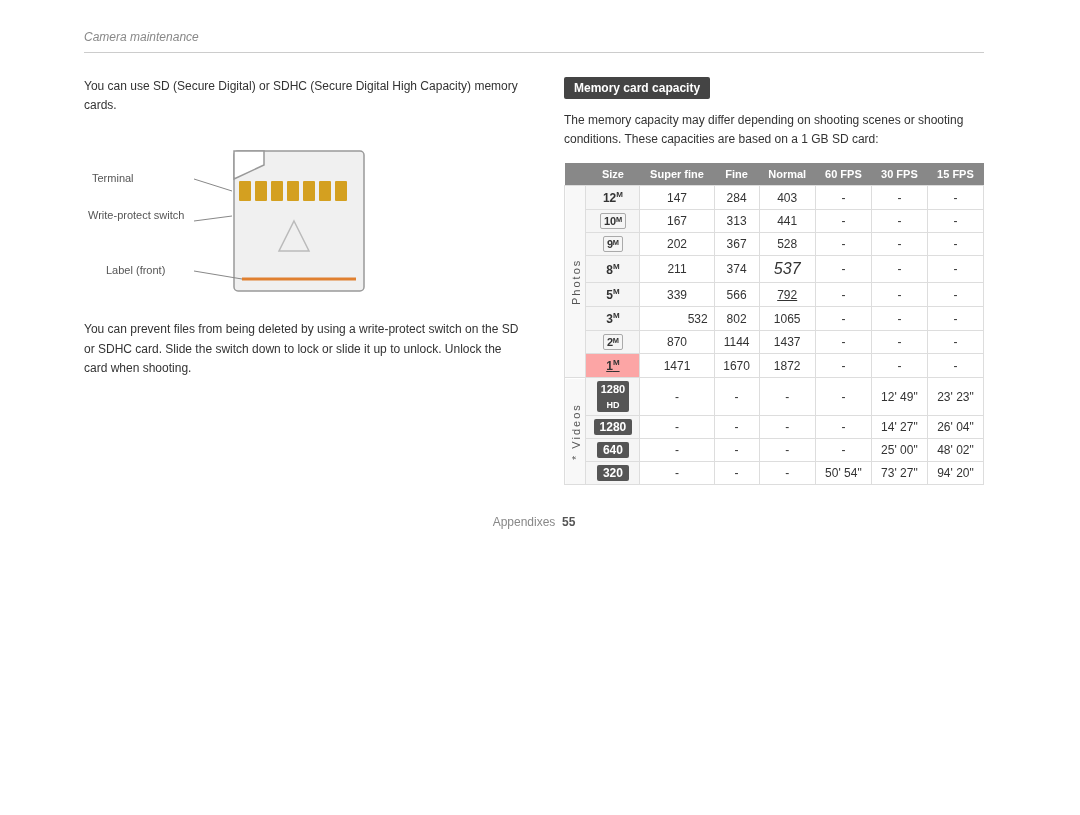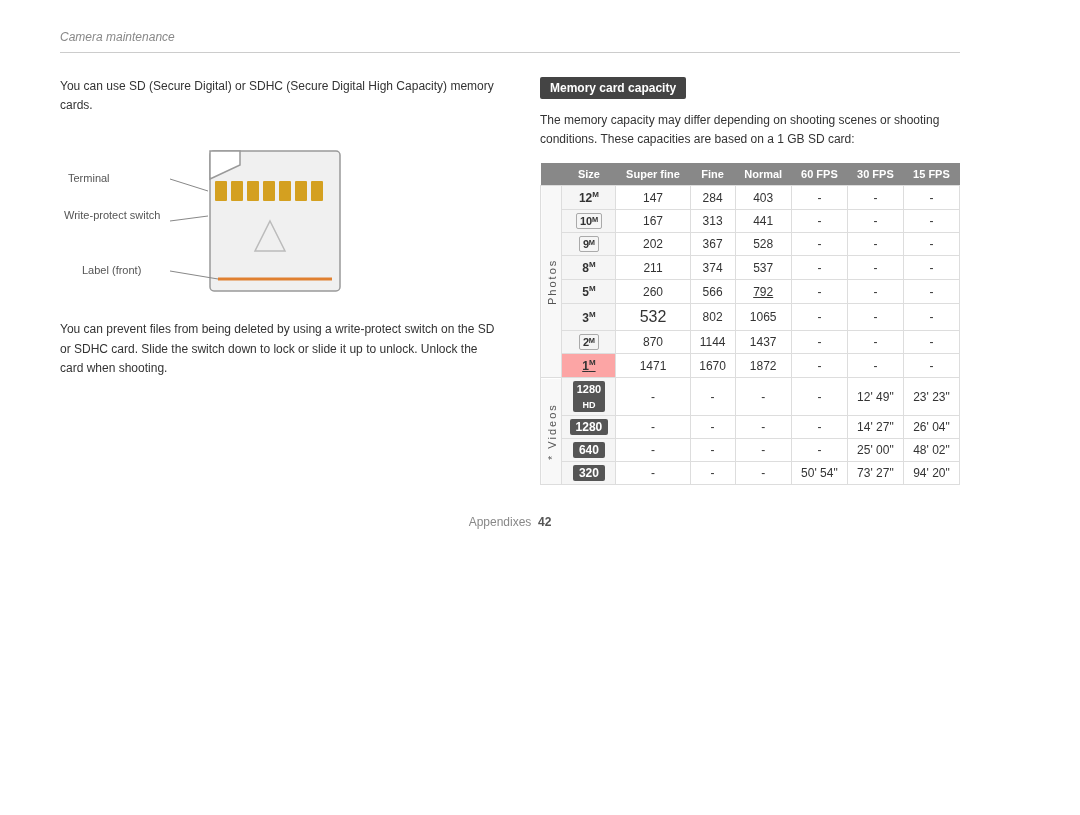--- a/index.html
+++ b/index.html
@@ -11,20 +11,21 @@
       min-height: 815px;
       padding: 0;
       font-size: 13px;
     }
 
     .page {
       width: 988px;
       min-height: 815px;
       background: #fff;
       padding: 30px 28px 40px 60px;
+      margin-left: 24px;
     }
 
     .breadcrumb {
       font-size: 12px;
       color: #888;
       border-bottom: 1px solid #ccc;
       padding-bottom: 8px;
       margin-bottom: 24px;
       font-style: italic;
     }
@@ -222,37 +223,37 @@
               <td style="text-align: center; border: 1px solid rgb(221, 221, 221); padding: 4px 6px; font-size: 12px;">367</td>
               <td style="text-align: center; border: 1px solid rgb(221, 221, 221); padding: 4px 6px; font-size: 12px;">528</td>
               <td style="text-align: center; border: 1px solid rgb(221, 221, 221); padding: 4px 6px; font-size: 12px;">-</td>
               <td style="text-align: center; border: 1px solid rgb(221, 221, 221); padding: 4px 6px; font-size: 12px;">-</td>
               <td style="text-align: center; border: 1px solid rgb(221, 221, 221); padding: 4px 6px; font-size: 12px;">-</td>
             </tr>
             <tr>
               <td style="font-weight: bold; font-size: 11px; text-align: center; background: rgb(245, 245, 245); border: 1px solid rgb(221, 221, 221); padding: 4px 6px;"><span style="font-size:12px;font-weight:bold;">8<sup style="font-size:8px;font-weight:bold;">M</sup></span></td>
               <td style="text-align: center; border: 1px solid rgb(221, 221, 221); padding: 4px 6px; font-size: 12px;">211</td>
               <td style="text-align: center; border: 1px solid rgb(221, 221, 221); padding: 4px 6px; font-size: 12px;">374</td>
-              <td style="text-align: center; border: 1px solid rgb(221, 221, 221); padding: 4px 6px; font-size: 12px;">537</td>
+              <td style="text-align: center; border: 1px solid rgb(221, 221, 221); padding: 4px 6px; font-size: 16px; font-style: italic;">537</td>
               <td style="text-align: center; border: 1px solid rgb(221, 221, 221); padding: 4px 6px; font-size: 12px;">-</td>
               <td style="text-align: center; border: 1px solid rgb(221, 221, 221); padding: 4px 6px; font-size: 12px;">-</td>
               <td style="text-align: center; border: 1px solid rgb(221, 221, 221); padding: 4px 6px; font-size: 12px;">-</td>
             </tr>
             <tr>
               <td style="font-weight: bold; font-size: 11px; text-align: center; background: rgb(245, 245, 245); border: 1px solid rgb(221, 221, 221); padding: 4px 6px;"><span style="font-size:12px;font-weight:bold;">5<sup style="font-size:8px;font-weight:bold;">M</sup></span></td>
-              <td style="text-align: center; border: 1px solid rgb(221, 221, 221); padding: 4px 6px; font-size: 12px;">260</td>
+              <td style="text-align: center; border: 1px solid rgb(221, 221, 221); padding: 4px 6px; font-size: 12px;">339</td>
               <td style="text-align: center; border: 1px solid rgb(221, 221, 221); padding: 4px 6px; font-size: 12px;">566</td>
               <td style="text-align: center; border: 1px solid rgb(221, 221, 221); padding: 4px 6px; font-size: 12px; text-decoration: underline;">792</td>
               <td style="text-align: center; border: 1px solid rgb(221, 221, 221); padding: 4px 6px; font-size: 12px;">-</td>
               <td style="text-align: center; border: 1px solid rgb(221, 221, 221); padding: 4px 6px; font-size: 12px;">-</td>
               <td style="text-align: center; border: 1px solid rgb(221, 221, 221); padding: 4px 6px; font-size: 12px;">-</td>
             </tr>
             <tr>
               <td style="font-weight: bold; font-size: 11px; text-align: center; background: rgb(245, 245, 245); border: 1px solid rgb(221, 221, 221); padding: 4px 6px;"><span style="font-size:12px;font-weight:bold;">3<sup style="font-size:8px;font-weight:bold;">M</sup></span></td>
-              <td style="text-align: center; border: 1px solid rgb(221, 221, 221); padding: 4px 6px; font-size: 16px;">532</td>
+              <td style="text-align: right; border: 1px solid rgb(221, 221, 221); padding: 4px 6px; font-size: 12px;">532</td>
               <td style="text-align: center; border: 1px solid rgb(221, 221, 221); padding: 4px 6px; font-size: 12px;">802</td>
               <td style="text-align: center; border: 1px solid rgb(221, 221, 221); padding: 4px 6px; font-size: 12px;">1065</td>
               <td style="text-align: center; border: 1px solid rgb(221, 221, 221); padding: 4px 6px; font-size: 12px;">-</td>
               <td style="text-align: center; border: 1px solid rgb(221, 221, 221); padding: 4px 6px; font-size: 12px;">-</td>
               <td style="text-align: center; border: 1px solid rgb(221, 221, 221); padding: 4px 6px; font-size: 12px;">-</td>
             </tr>
             <tr>
               <td style="font-weight: bold; font-size: 11px; text-align: center; background: rgb(245, 245, 245); border: 1px solid rgb(221, 221, 221); padding: 4px 6px;"><span style="font-size:11px;font-weight:bold;border:1px solid #aaa;padding:1px 3px;border-radius:2px;">2ᴹ</span></td>
               <td style="text-align: center; border: 1px solid rgb(221, 221, 221); padding: 4px 6px; font-size: 12px;">870</td>
               <td style="text-align: center; border: 1px solid rgb(221, 221, 221); padding: 4px 6px; font-size: 12px;">1144</td>
@@ -308,16 +309,16 @@
               <td style="text-align: center; border: 1px solid rgb(221, 221, 221); padding: 4px 6px; font-size: 12px;">94' 20"</td>
             </tr>
           </tbody>
       </table>
 
 
     </div>
   </div>
 
   <div class="footer">
-    <span>Appendixes</span>&nbsp;&nbsp;<span class="footer-page">42</span>
+    <span>Appendixes</span>&nbsp;&nbsp;<span class="footer-page">55</span>
   </div>
 
 </div>
 
 </body></html>

